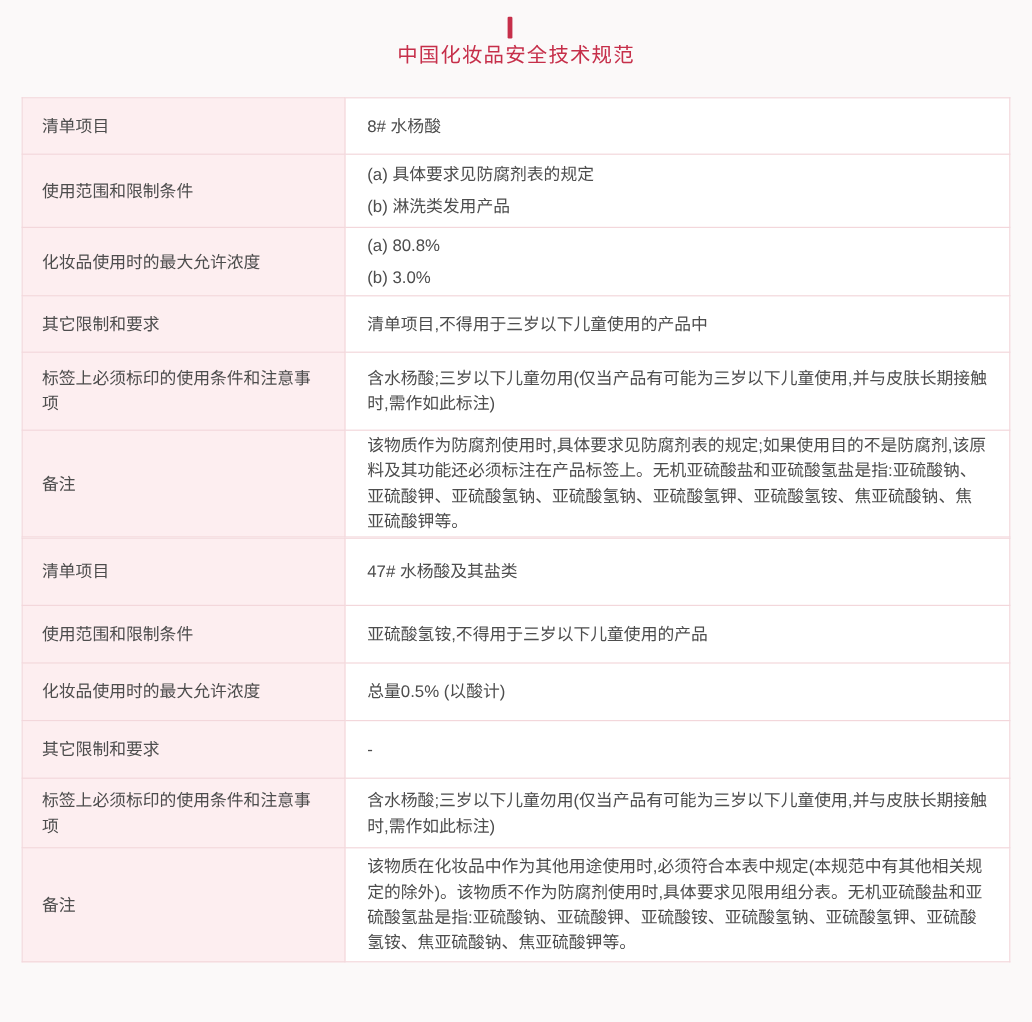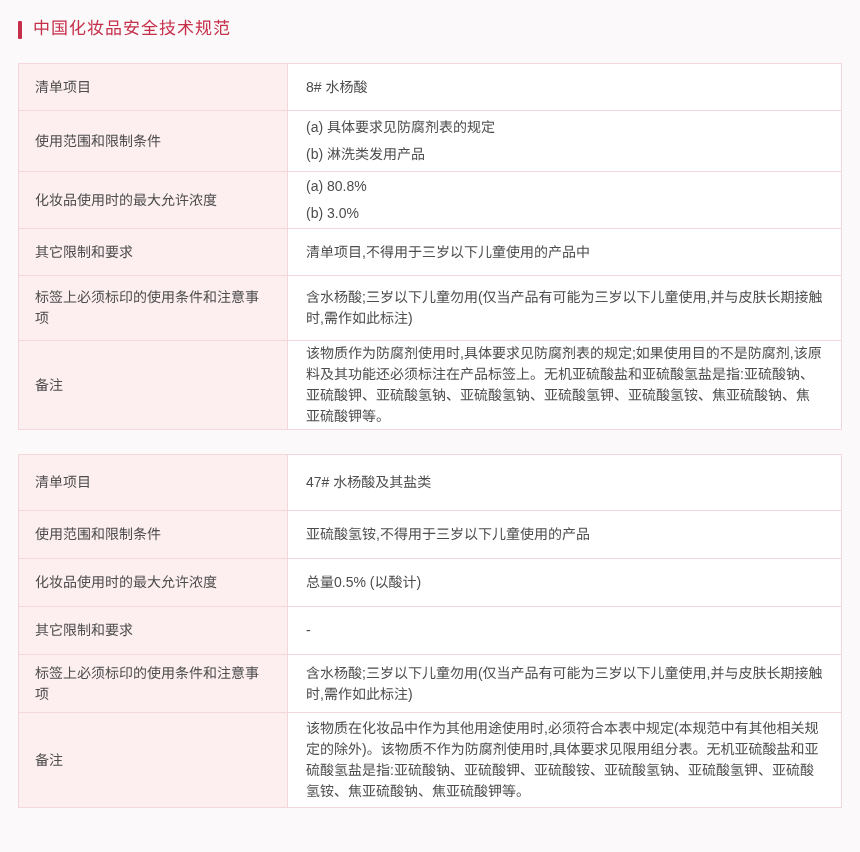--- a/index.html
+++ b/index.html
@@ -12,26 +12,26 @@
   }
   *{box-sizing:border-box;margin:0;padding:0;}
   html,body{width:860px;height:852px;overflow:hidden;}
   body{
     background:var(--page-bg);
     font-family:"Liberation Sans","DejaVu Sans",sans-serif;
     color:var(--text);
     font-size:14px;
   }
   .page{padding:14px 18px 0 18px;}
-  .doc-title{display:flex;align-items:flex-end;margin:0 0 24px 0;}
+  .doc-title{display:flex;align-items:center;margin:0 0 24px 0;flex-direction:column;}
   .accent-bar{width:4px;height:18px;background:var(--accent);margin-right:11px;border-radius:1px;}
   .doc-title h1{font-size:17px;font-weight:400;color:var(--accent);letter-spacing:1px;}
   .section-heading{display:flex;align-items:center;color:var(--accent);font-size:14px;margin:0 0 16px 2px;letter-spacing:0.5px;}
   .section-heading .bullet{width:6px;height:6px;border-radius:50%;background:var(--accent);margin-right:12px;flex:0 0 auto;}
-  .spec-table{width:100%;border-collapse:collapse;table-layout:fixed;background:var(--cell-bg);margin-bottom:24px;}
+  .spec-table{width:100%;border-collapse:collapse;table-layout:fixed;background:var(--cell-bg);}
   .spec-table col.c-label{width:269px;}
   .spec-table th,.spec-table td{
     border:1px solid var(--border);
     vertical-align:middle;
     font-weight:400;
     text-align:left;
     line-height:21px;
   }
   .spec-table th{background:var(--label-bg);padding:0 16px;}
   .spec-table td{background:var(--cell-bg);padding:2px 18px;}

